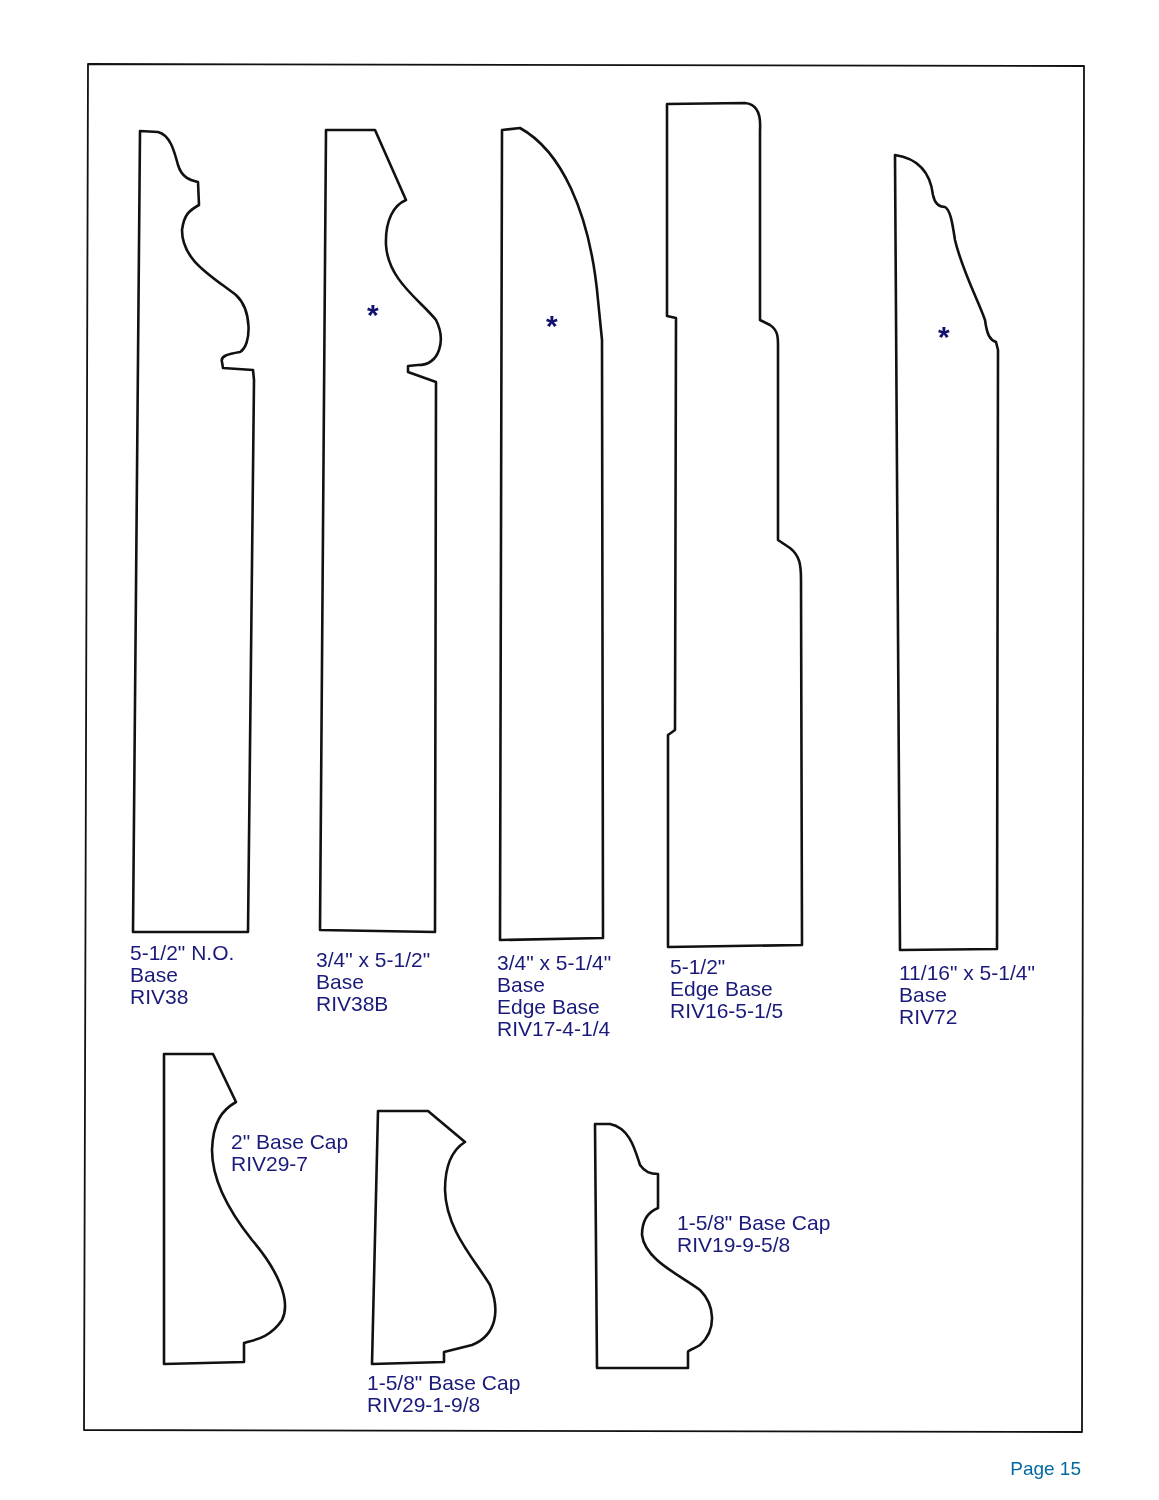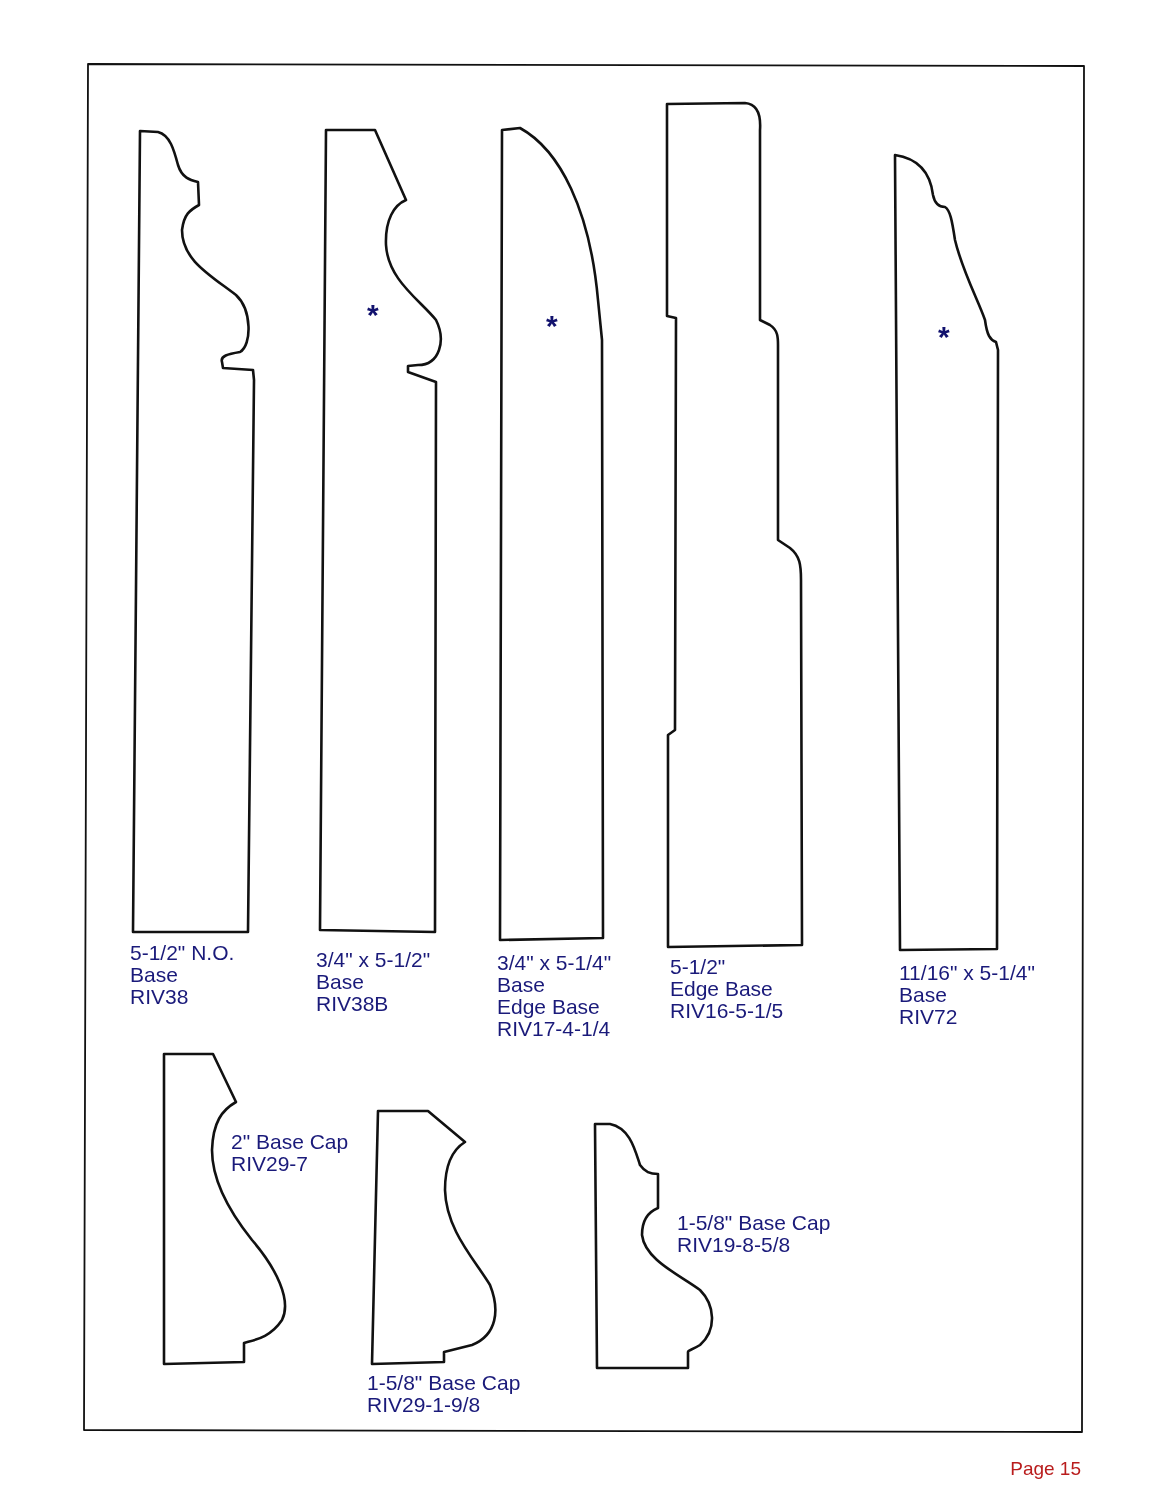--- a/index.html
+++ b/index.html
@@ -4,21 +4,21 @@
   <style>
     html, body { margin: 0; padding: 0; background: #ffffff; }
     body { width: 1159px; height: 1500px; position: relative; overflow: hidden;
            font-family: "Liberation Sans", sans-serif; }
     .page-frame { position: absolute; left: 0; top: 0; width: 1159px; height: 1500px; }
     .label { position: absolute; color: #1a1a7a; font-size: 21px; line-height: 22px;
              font-family: "Liberation Sans", sans-serif; white-space: nowrap; }
     .label span { display: block; }
     .asterisk { position: absolute; color: #12126e; font-size: 30px; font-weight: bold;
                 font-family: "Liberation Sans", sans-serif; line-height: 30px; }
-    .page-number { position: absolute; right: 78px; top: 1458px; color: #b91c1c;
+    .page-number { position: absolute; right: 78px; top: 1458px; color: #0369a1;
                    font-size: 19px; font-family: "Liberation Sans", sans-serif; }
     svg path, svg polyline { fill: none; stroke: #111; stroke-width: 2.6; stroke-linejoin: round; stroke-linecap: round; }
     svg .thin { stroke-width: 1.8; }
   </style>
 </head>
 <body>
 
 <svg class="page-frame" width="1159" height="1500" viewBox="0 0 1159 1500">
 
   <path class="thin" d="M88 64 L1084 66 L1082 1432 L84 1430 Z"></path>
@@ -90,16 +90,16 @@
   <span>RIV29-7</span>
 </div>
 
 <div class="label" style="left:367px; top:1372px;">
   <span>1-5/8" Base Cap</span>
   <span>RIV29-1-9/8</span>
 </div>
 
 <div class="label" style="left:677px; top:1212px;">
   <span>1-5/8" Base Cap</span>
-  <span>RIV19-8-5/8</span>
+  <span>RIV19-9-5/8</span>
 </div>
 
 <div class="page-number">Page 15</div>
 
 </body></html>

